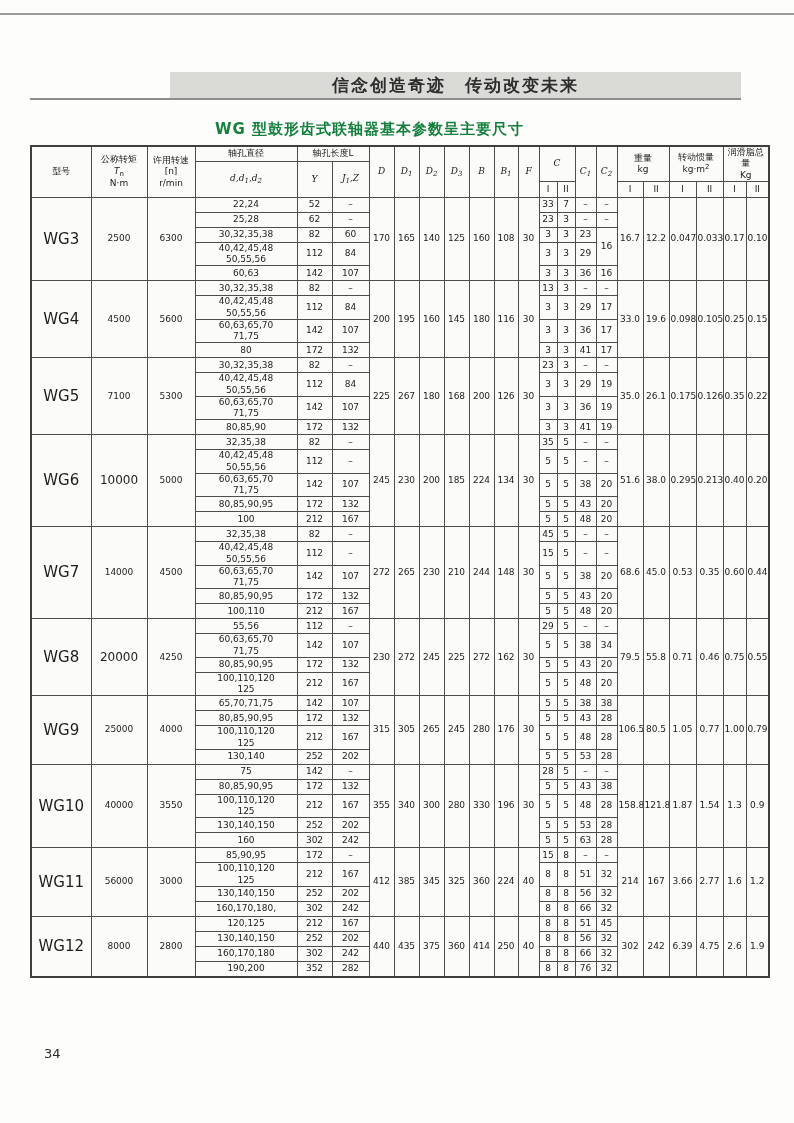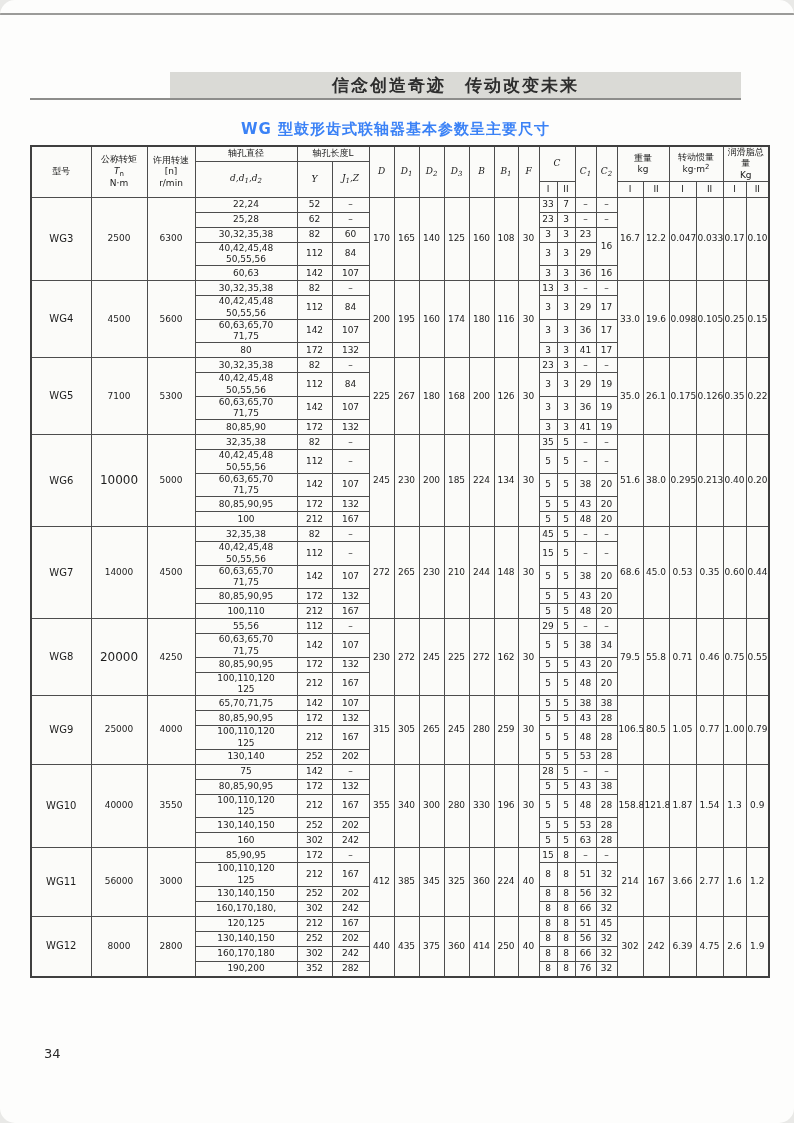--- a/index.html
+++ b/index.html
@@ -6,35 +6,34 @@
   body{
     font-family:"DejaVu Sans","Liberation Sans",sans-serif;
     background:#e9e9e7;
   }
   .page{
     position:relative;
     width:794px;height:1123px;
     background:#fdfdfc;
     margin:0 auto;
     overflow:hidden;
-    border-radius:15px;
   }
   .top-rule{position:absolute;left:0;top:13px;width:794px;height:2px;background:#9b9b99;}
   .banner{
     position:absolute;left:170px;top:72px;width:571px;height:27px;
     background:#dadad6;
     display:flex;align-items:center;justify-content:center;
   }
   .banner-text{
     font-size:17px;font-weight:bold;color:#2d2d2d;letter-spacing:2px;
   }
   .banner-rule{position:absolute;left:30px;top:98px;width:711px;height:2px;background:#8d8d8b;}
   .doc-title{
-    position:absolute;left:40px;top:120px;width:711px;
-    text-align:center;font-size:15px;font-weight:bold;color:#3b82f6;letter-spacing:1px;
+    position:absolute;left:14px;top:120px;width:711px;
+    text-align:center;font-size:15px;font-weight:bold;color:#15803d;letter-spacing:1px;
   }
   table.params{
     position:absolute;left:30px;top:145px;
     width:733px;
     border-collapse:collapse;table-layout:fixed;
     border:2px solid #3f3f3f;
     font-size:9px;color:#1c1c1c;
     background:#fbfbf9;
   }
   table.params th,table.params td{
@@ -43,21 +42,21 @@
     padding:0 1px;line-height:1.25;
     font-weight:normal;
     overflow:hidden;
   }
   thead th{font-size:9px;color:#202020;}
   thead tr.h1 th{height:14px;}
   thead tr.h2 th{height:20px;}
   thead tr.h3 th{height:15px;}
   tbody td{height:14px;}
   td.bore{text-align:left;padding-left:5px;white-space:pre-line;line-height:1.35;}
-  td.model{font-size:10px;}
+  td.model{font-size:15px;}
   td.big{font-size:12px;}
   .sym{font-style:italic;font-family:"DejaVu Serif","Liberation Serif",serif;}
   .sym sub,.sym sup{font-size:7px;}
   sub{font-size:7px;vertical-align:-2px;}
   sup{font-size:7px;vertical-align:3px;}
   .page-number{
     position:absolute;left:44px;top:1046px;
     font-size:13px;color:#2a2a2a;
   }
 </style>
@@ -202,21 +201,21 @@
         <tr>
           <td rowspan="4" class="model">WG4</td>
           <td rowspan="4">4500</td>
           <td rowspan="4">5600</td>
           <td class="bore">30,32,35,38</td>
           <td>82</td>
           <td>–</td>
           <td rowspan="4">200</td>
           <td rowspan="4">195</td>
           <td rowspan="4">160</td>
-          <td rowspan="4">174</td>
+          <td rowspan="4">145</td>
           <td rowspan="4">180</td>
           <td rowspan="4">116</td>
           <td rowspan="4">30</td>
           <td>13</td>
           <td>3</td>
           <td>–</td>
           <td>–</td>
           <td rowspan="4">33.0</td>
           <td rowspan="4">19.6</td>
           <td rowspan="4">0.098</td>
@@ -492,21 +491,21 @@
           <td rowspan="4">25000</td>
           <td rowspan="4">4000</td>
           <td class="bore">65,70,71,75</td>
           <td>142</td>
           <td>107</td>
           <td rowspan="4">315</td>
           <td rowspan="4">305</td>
           <td rowspan="4">265</td>
           <td rowspan="4">245</td>
           <td rowspan="4">280</td>
-          <td rowspan="4">259</td>
+          <td rowspan="4">176</td>
           <td rowspan="4">30</td>
           <td>5</td>
           <td>5</td>
           <td>38</td>
           <td>38</td>
           <td rowspan="4">106.5</td>
           <td rowspan="4">80.5</td>
           <td rowspan="4">1.05</td>
           <td rowspan="4">0.77</td>
           <td rowspan="4">1.00</td>

